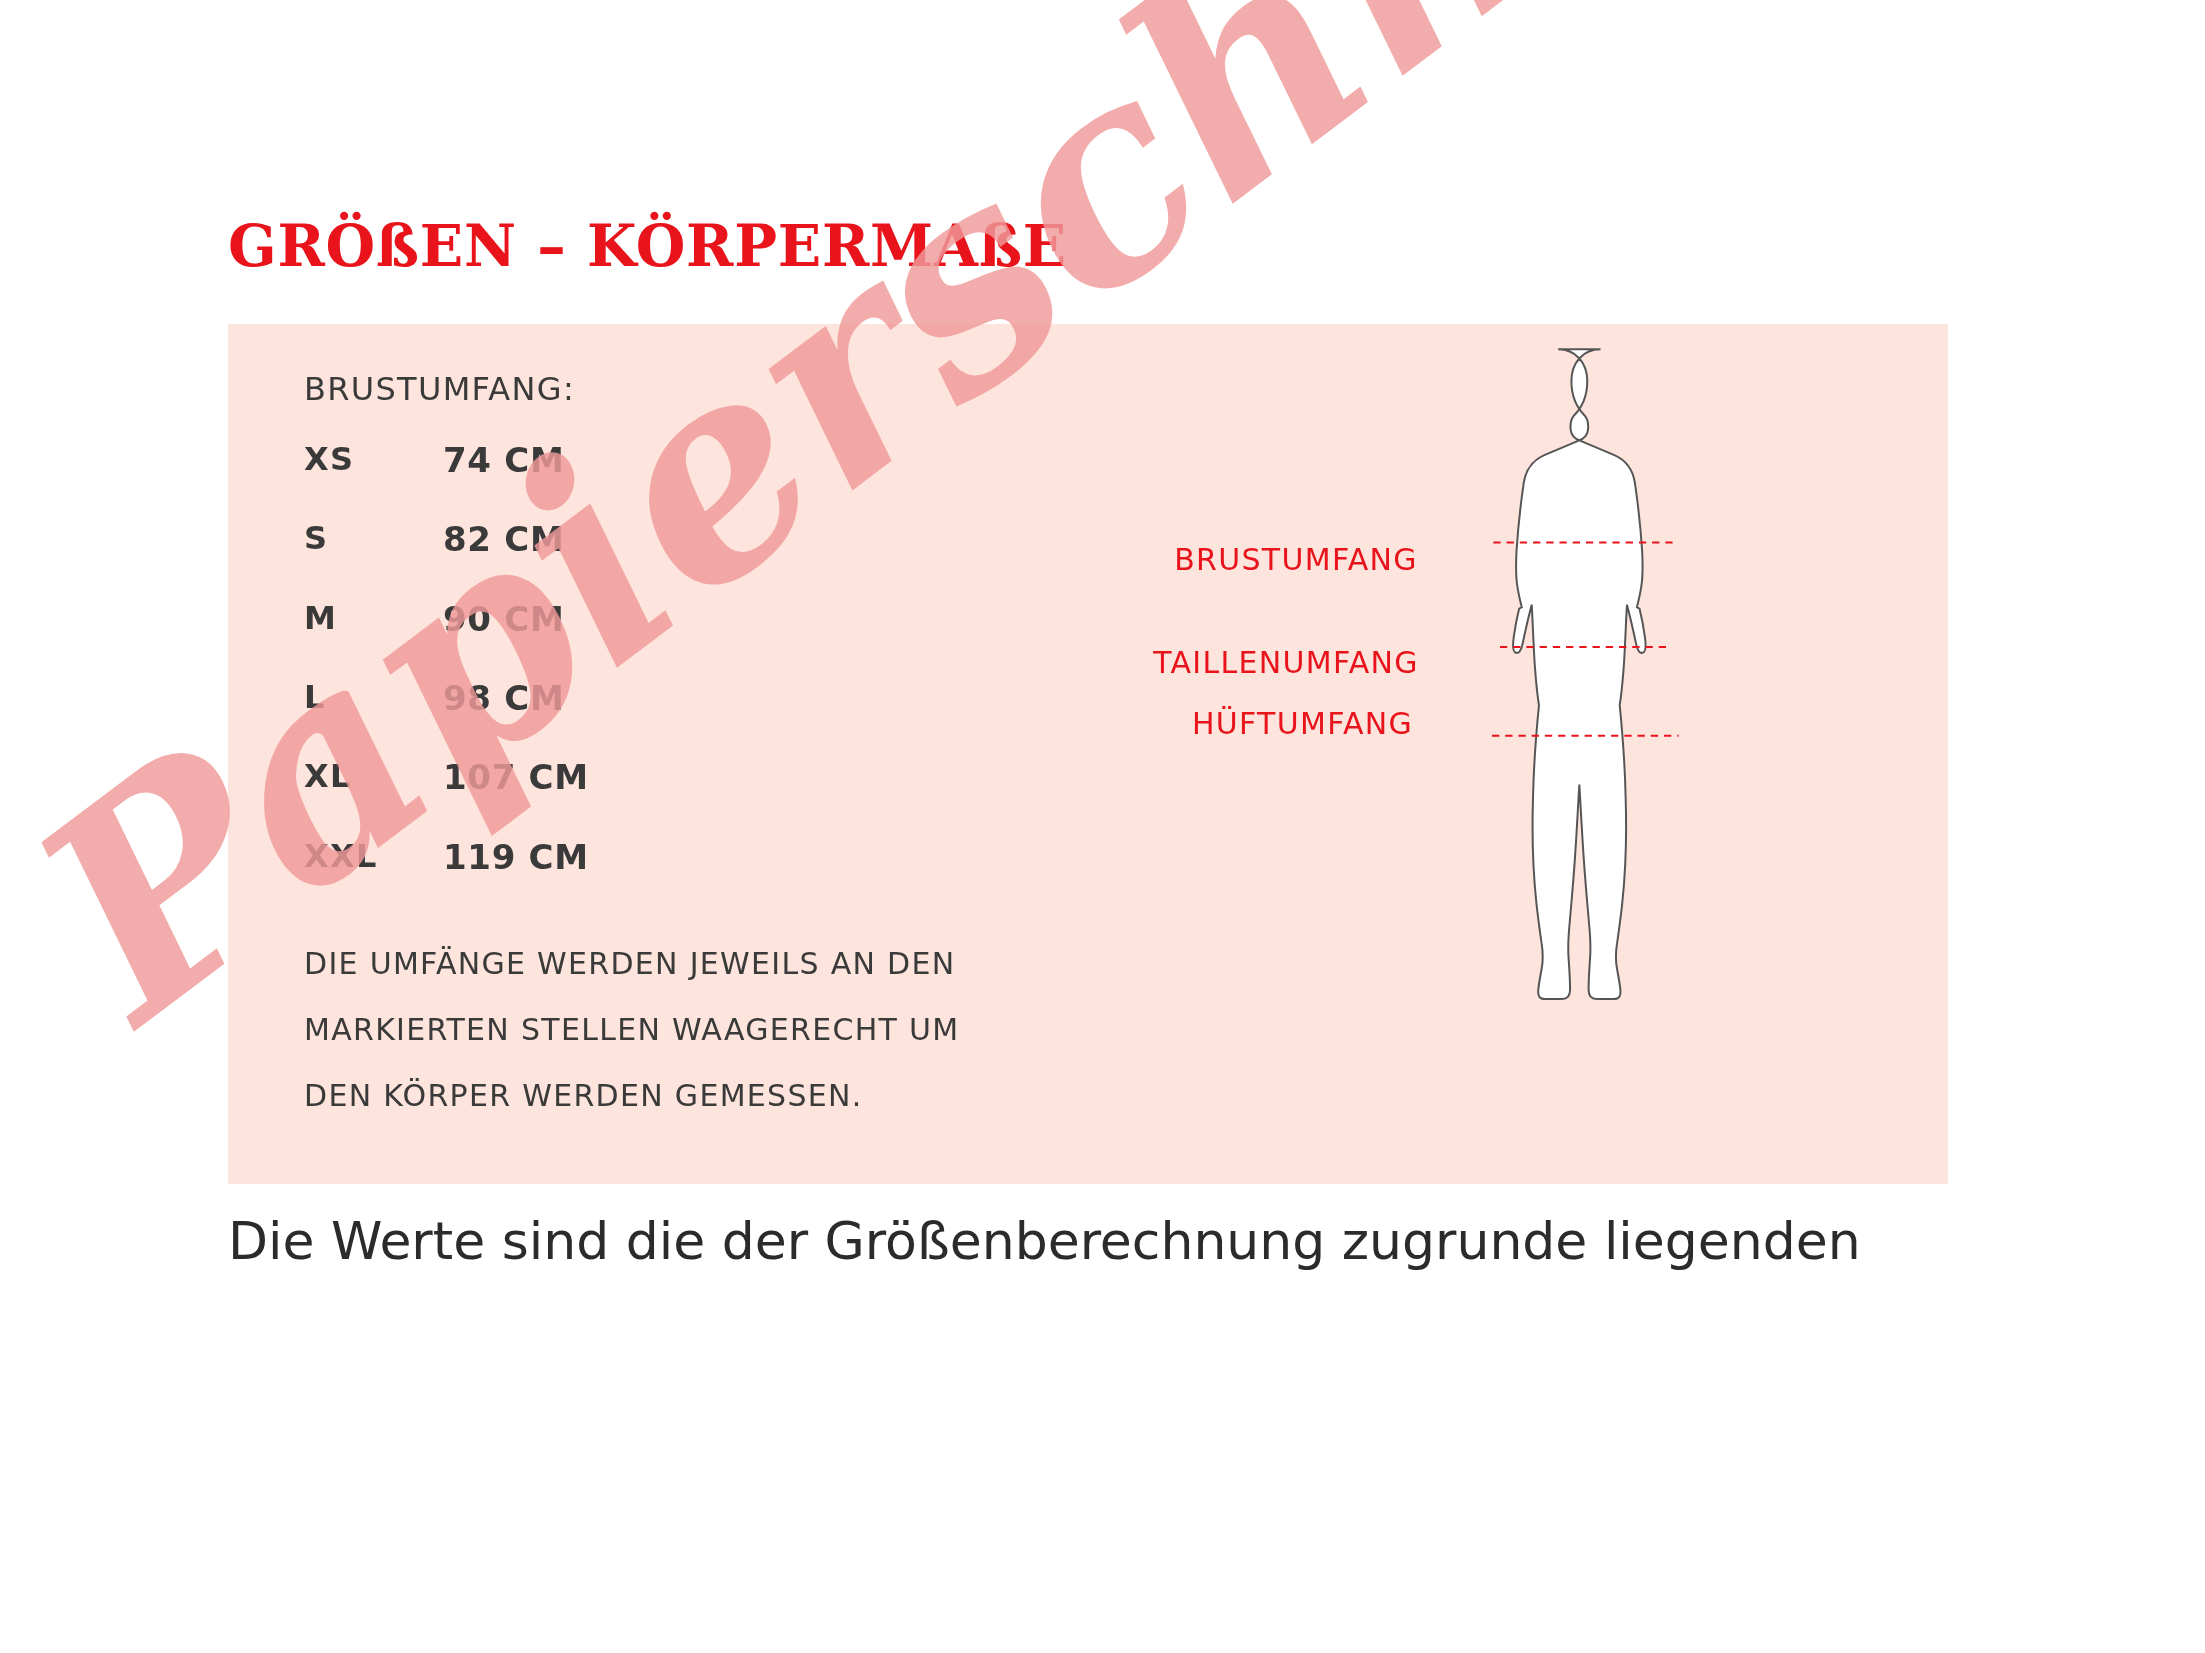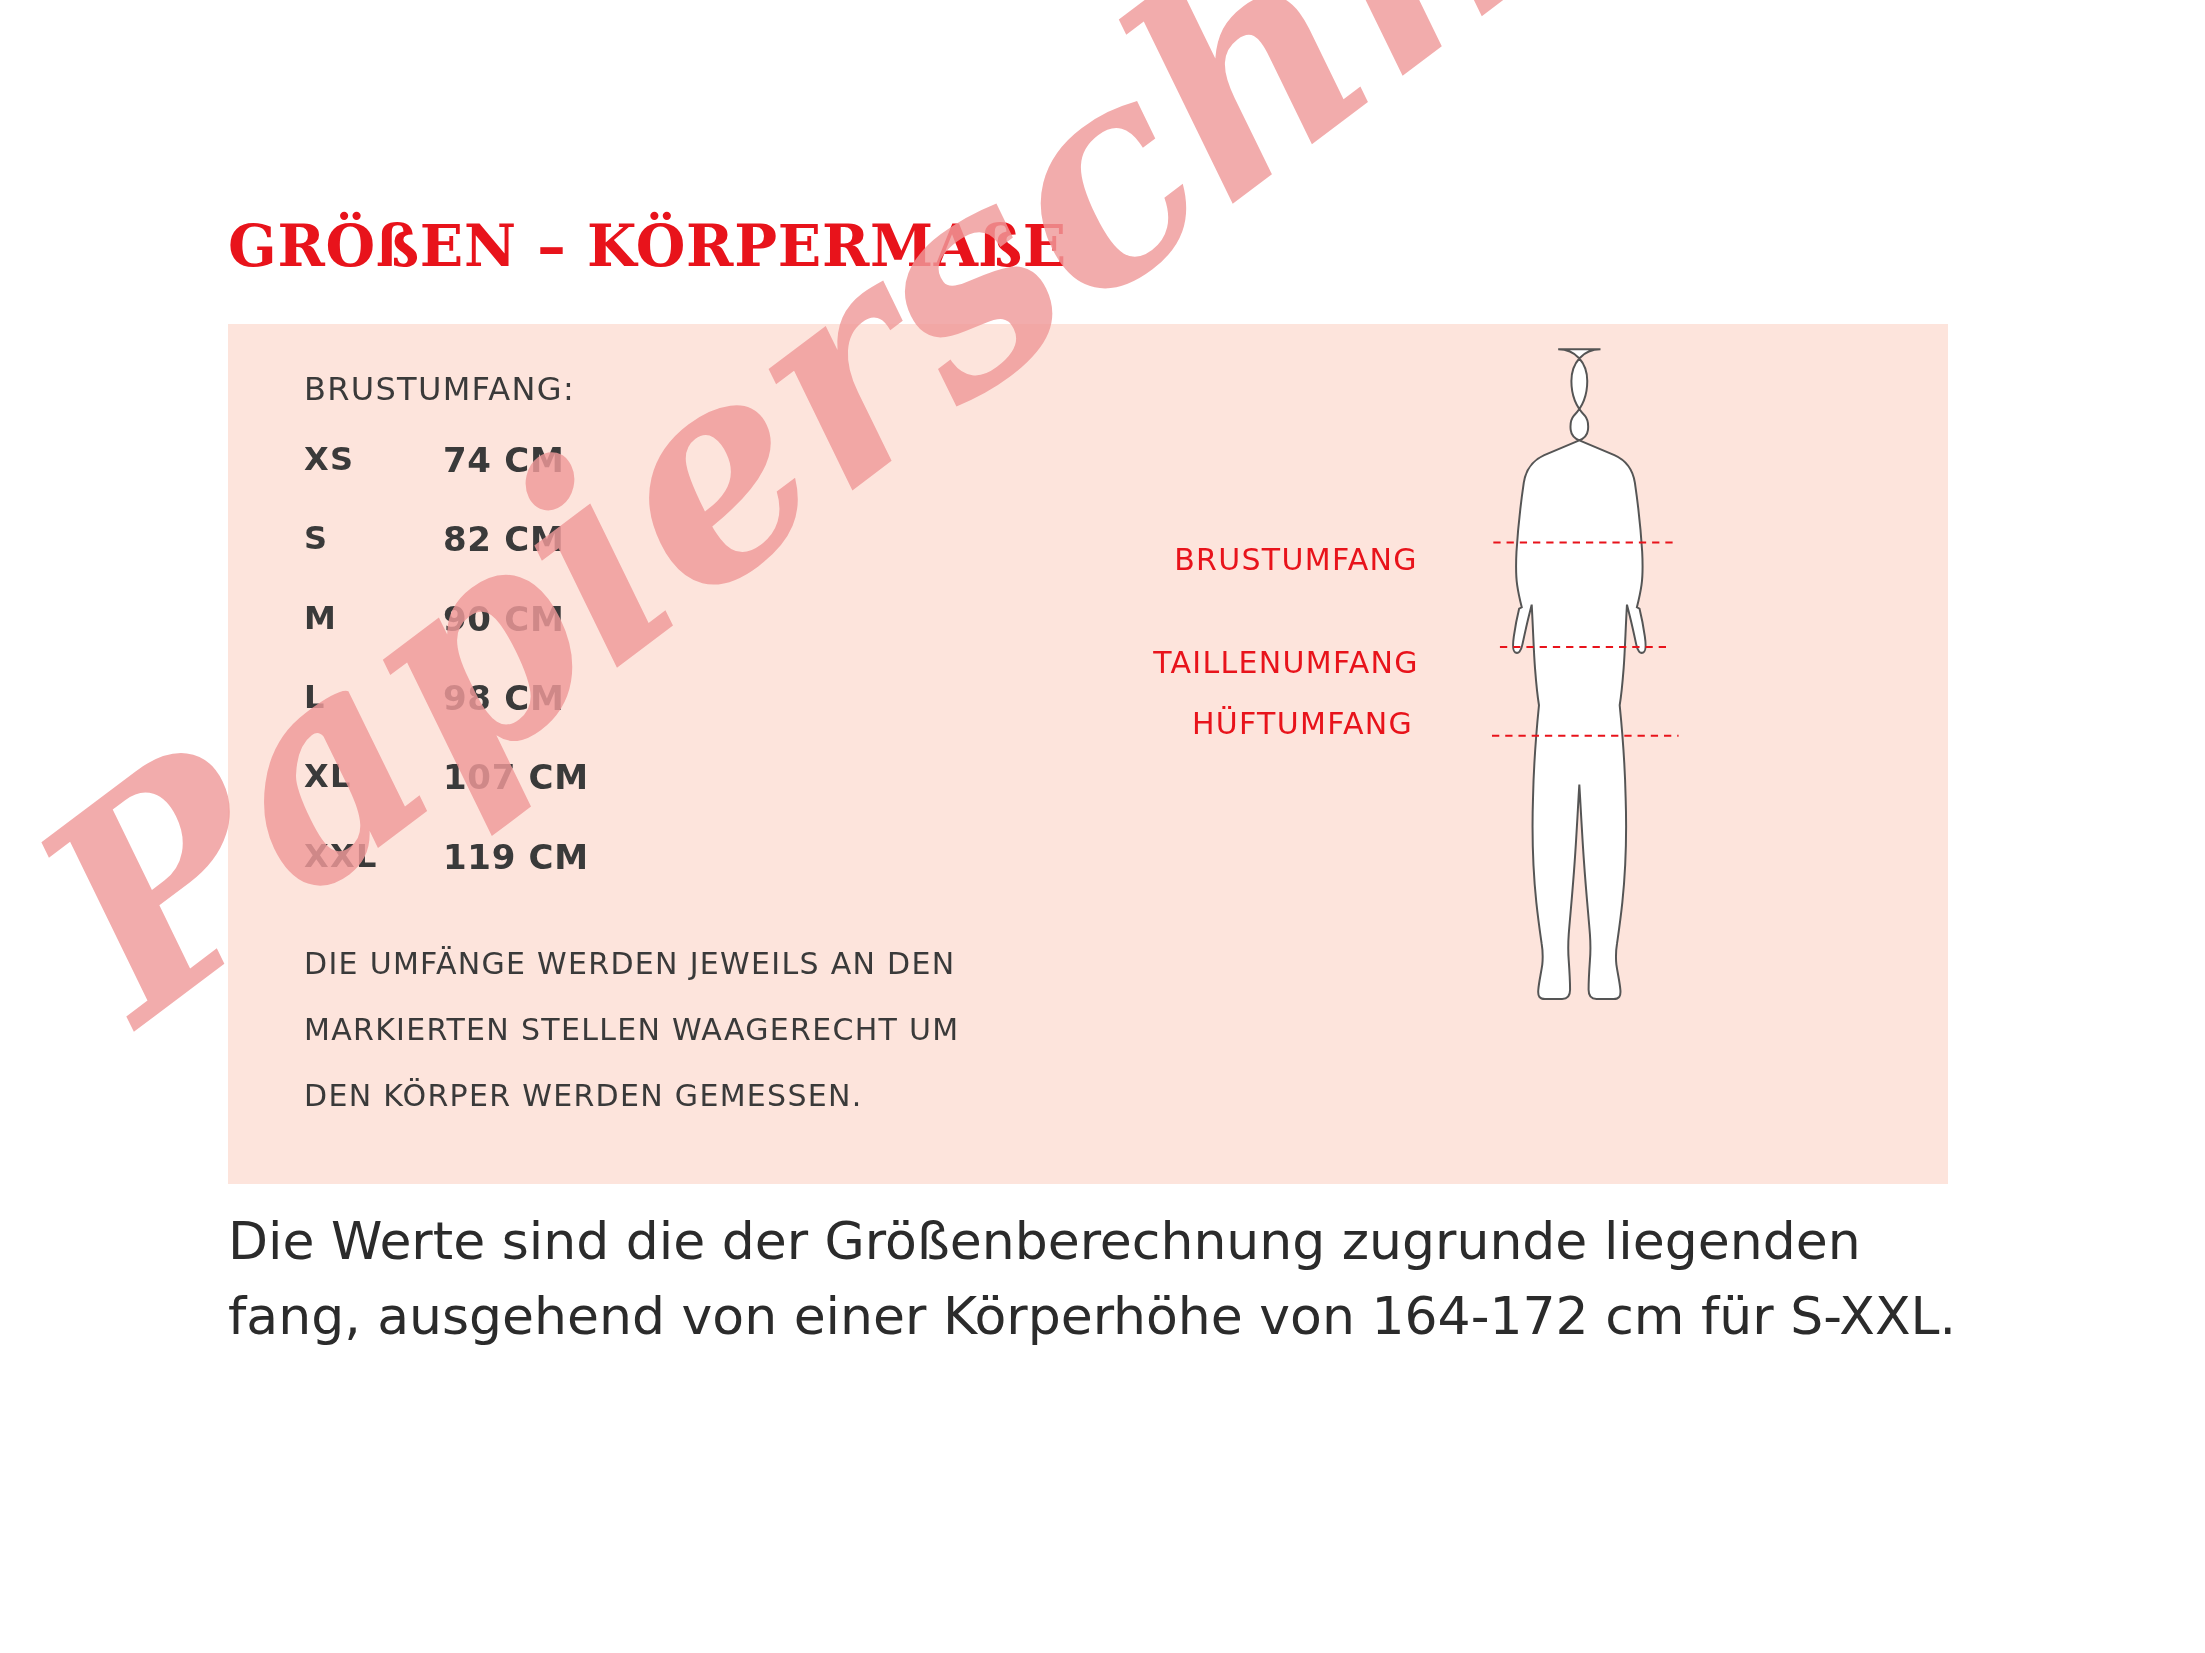--- a/index.html
+++ b/index.html
@@ -214,21 +214,20 @@
     </g>
     <g stroke="#e8131b" stroke-width="3" stroke-dasharray="11 9" fill="none">
       <line x1="8" y1="300" x2="284" y2="300"></line>
       <line x1="18" y1="458" x2="272" y2="458"></line>
       <line x1="6" y1="592" x2="288" y2="592"></line>
     </g>
   </svg>
 
   <div id="paragraph">
     <div>Die Werte sind die der Größenberechnung zugrunde liegenden</div>
-    <div>fang, ausgehend von einer Körperhöhe von 164-172 cm für S-XXL.</div>
   </div>
 
   <div id="watermark">
     <div class="wm-text">Papierschnitt</div>
   </div>
 
 </div>
 
 
 </body></html>

